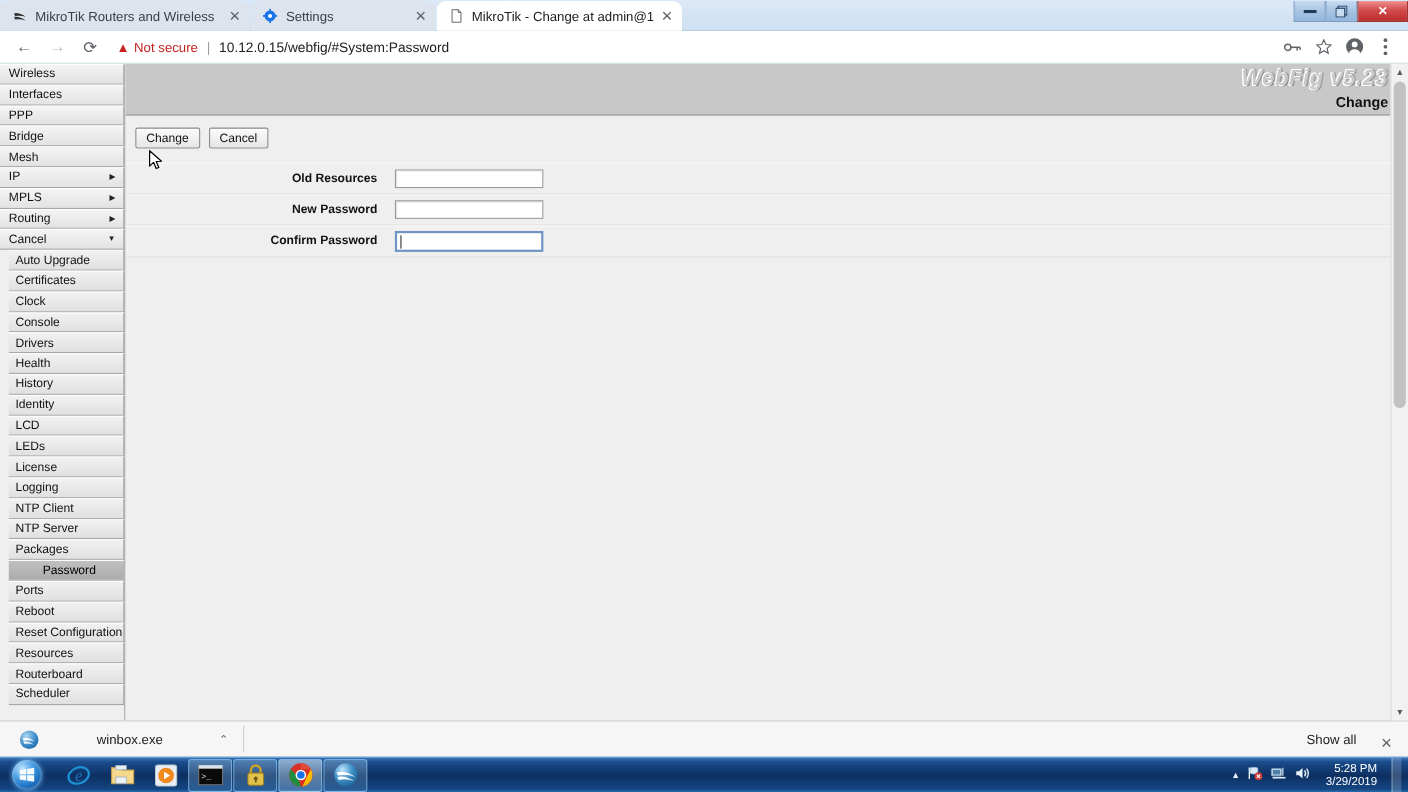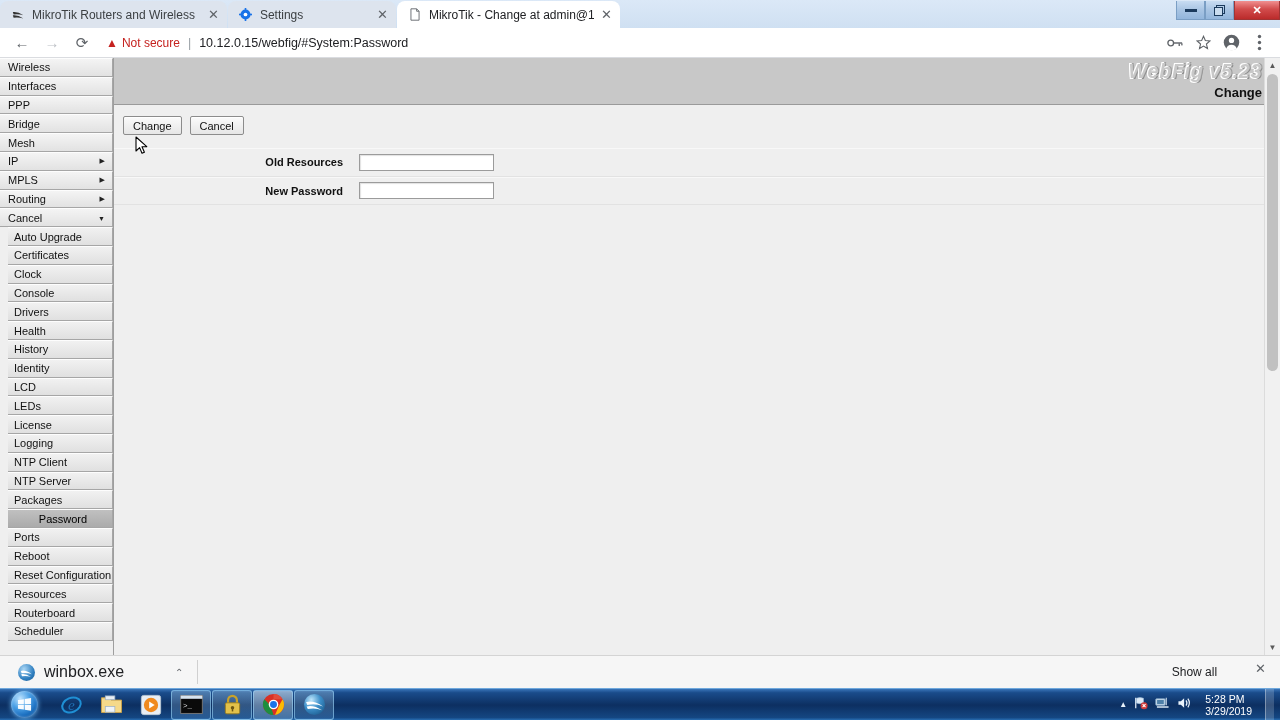--- a/index.html
+++ b/index.html
@@ -237,24 +237,24 @@
     display:flex; align-items:center; gap:9px;
     padding:0 6px 0 8px; height:26px;
     min-width:178px;
   }
   .dl-ico {
     width:17px; height:17px; border-radius:50%;
     background: radial-gradient(circle at 35% 30%, #a9d6f5 0%, #2f7fc0 60%, #1d5c91 100%);
     display:flex;align-items:center;justify-content:center;
     color:#fff; font-size:10px;
   }
-  .dl-name { font-size:16px; color:#202124; }
+  .dl-name { font-size:12px; color:#202124;margin-left:44px; }
   .dl-caret { font-size:10px; color:#5f6368; margin-left:42px; }
   .dl-divider { width:1px; height:24px; background:#d0d0d0; margin-left:8px; }
-  .dl-right { margin-left:auto; display:flex; align-items:flex-start; gap:28px; }
+  .dl-right { margin-left:auto; display:flex; align-items:flex-end; gap:12px; }
   .showall {
     font-size:12px; color:#202124; padding:4px 10px;
     border-radius:3px;
   }
   .dl-close { font-size:13px; color:#5f6368; padding-right:4px; }
 
   
   .taskbar {
     position:absolute; left:0; top:688px; width:1280px; height:32px;
     background: linear-gradient(to bottom, rgba(60,120,190,0.93) 0%, rgba(26,76,140,0.95) 12%, rgba(12,46,96,0.96) 52%, rgba(20,70,130,0.95) 92%, rgba(40,110,180,0.95) 100%);
@@ -282,21 +282,21 @@
     background: linear-gradient(to bottom, rgba(200,235,255,0.30), rgba(130,190,240,0.16));
     margin-right:1px;
   }
   .tb-app.running.hl {
     background: linear-gradient(to bottom, rgba(235,248,255,0.55), rgba(170,215,250,0.30));
   }
   .ic { width:24px;height:24px; display:flex;align-items:center;justify-content:center; }
 
   .tray { margin-left:auto; display:flex; align-items:center; gap:7px; padding-right:6px; color:#fff; }
   .tray-ic { font-size:12px; color:#e8f2fb; }
-  .clock { text-align:left; font-size:10.5px; color:#fff; line-height:12px; padding:0 6px; }
+  .clock { text-align:right; font-size:10.5px; color:#fff; line-height:12px; padding:0 6px; }
   .showdesk { width:9px; height:32px; background:rgba(255,255,255,0.18); border-left:1px solid rgba(255,255,255,0.35); }
 
   .cursor { position:absolute; left:136px; top:136px; z-index:200; pointer-events:none; }
 </style>
 </head>
 <body>
 
 <div class="chrome-window">
 
   <div class="tabstrip">
@@ -522,20 +522,26 @@
       </div>
 
       <div class="form">
         <div class="form-row">
           <div class="form-label">Old Resources</div>
           <div class="form-input"></div>
         </div>
         <div class="form-row">
           <div class="form-label">New Password</div>
           <div class="form-input"></div>
+        </div>
+        <div class="form-row">
+          <div class="form-label">Confirm Password</div>
+          <div class="form-input focused">
+            <span class="caret"></span>
+          </div>
         </div>
       </div>
 
       <svg class="cursor" width="14" height="20" viewBox="0 0 14 20" style="left:21px; top:78px;">
         <path d="M1 1 L1 15 L4.6 11.6 L7 17.2 L9.4 16.2 L7 10.8 L11.8 10.6 Z" fill="#fff" stroke="#000" stroke-width="1.1" stroke-linejoin="round"></path>
       </svg>
     </div>
 
     <div class="pagescroll">
       <div class="ps-arrow">▲</div>

